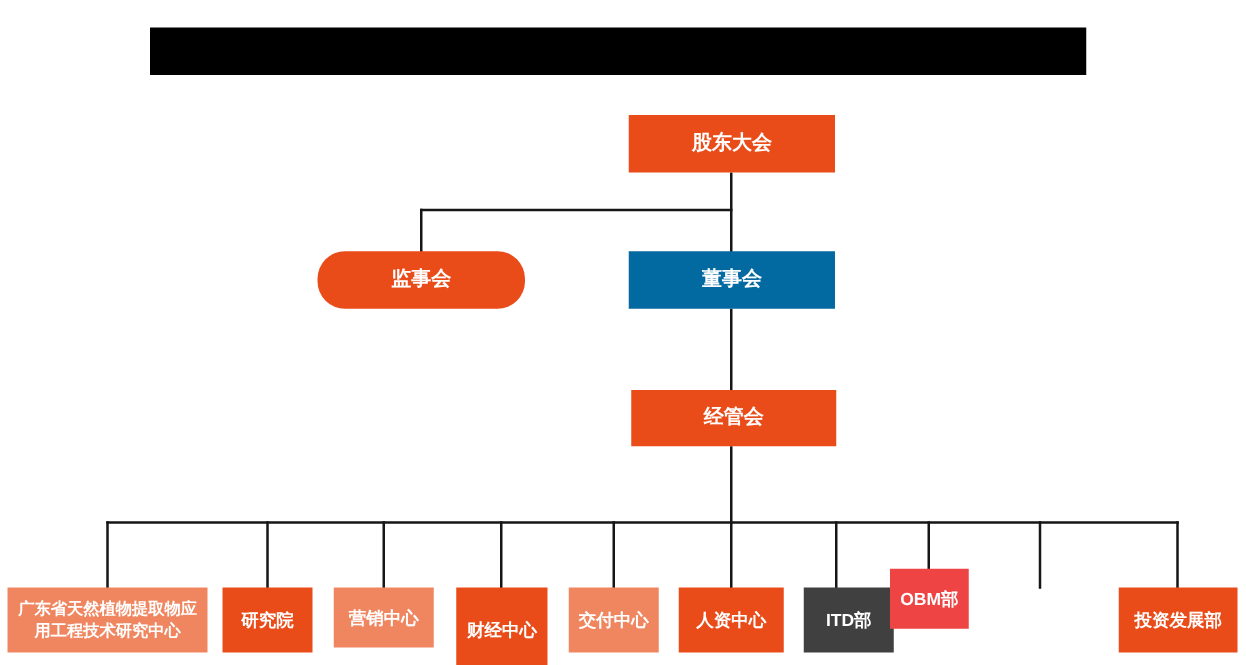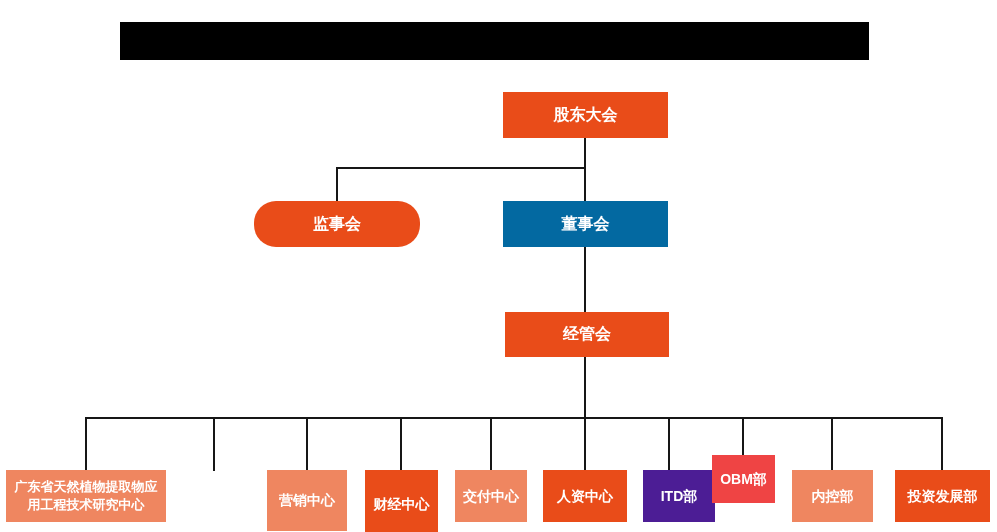--- a/index.html
+++ b/index.html
@@ -66,22 +66,22 @@
   <div class="line" style="left:941px;top:417px;width:2px;height:54px;"></div>
 
   <div class="node" style="left: 503px; top: 92px; width: 165px; height: 46px; background: rgb(233, 76, 25);">股东大会</div>
 
   <div class="node" style="left: 254px; top: 201px; width: 166px; height: 46px; background: rgb(233, 76, 25); border-radius: 22px;">监事会</div>
   <div class="node" style="left: 503px; top: 201px; width: 165px; height: 46px; background: #0369a1;">董事会</div>
 
   <div class="node" style="left: 505px; top: 312px; width: 164px; height: 45px; background: rgb(233, 76, 25);">经管会</div>
 
   <div class="node dept dept-long" style="left: 6px; top: 470px; width: 160px; height: 52px; background: rgb(239, 134, 96);">广东省天然植物提取物应用工程技术研究中心</div>
-  <div class="node dept" style="left: 267px; top: 470px; width: 80px; height: 61px; background: rgb(239, 134, 96);">营销中心</div>
+  <div class="node dept" style="left: 178px; top: 470px; width: 72px; height: 52px; background: rgb(233, 76, 25);">研究院</div>
+  <div class="node dept" style="left: 267px; top: 470px; width: 80px; height: 48px; background: rgb(239, 134, 96);">营销中心</div>
   <div class="node dept" style="left: 365px; top: 470px; width: 73px; height: 68px; background: rgb(233, 76, 25);">财经中心</div>
   <div class="node dept" style="left: 455px; top: 470px; width: 72px; height: 52px; background: rgb(239, 134, 96);">交付中心</div>
   <div class="node dept" style="left: 543px; top: 470px; width: 84px; height: 52px; background: rgb(233, 76, 25);">人资中心</div>
-  <div class="node dept" style="left: 643px; top: 470px; width: 72px; height: 52px; background: #4c1d95;">ITD部</div>
+  <div class="node dept" style="left: 643px; top: 470px; width: 72px; height: 52px; background: #404040;">ITD部</div>
   <div class="node dept" style="left: 712px; top: 455px; width: 63px; height: 48px; background: #ef4444;">OBM部</div>
-  <div class="node dept" style="left: 792px; top: 470px; width: 81px; height: 52px; background: rgb(239, 134, 96);">内控部</div>
   <div class="node dept" style="left: 895px; top: 470px; width: 95px; height: 52px; background: rgb(233, 76, 25); text-align: center;">投资发展部</div>
 
 </div>
 
 </body></html>

